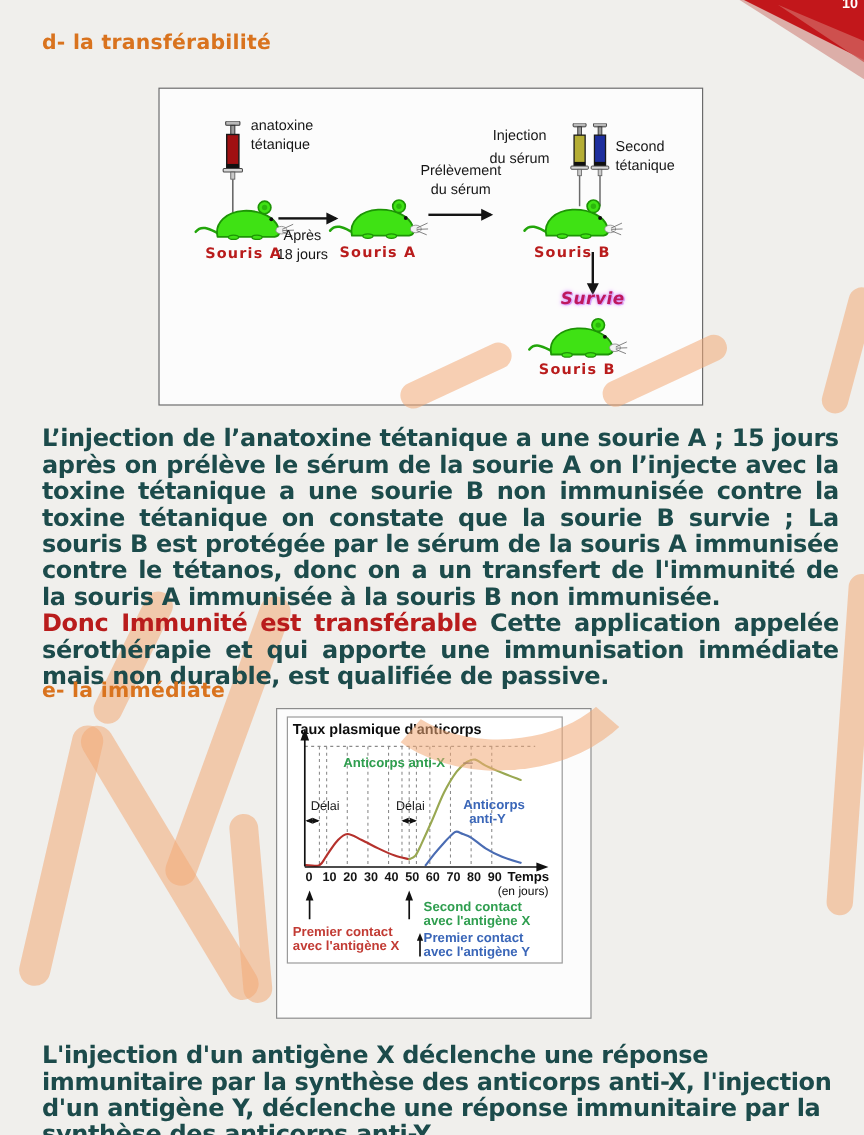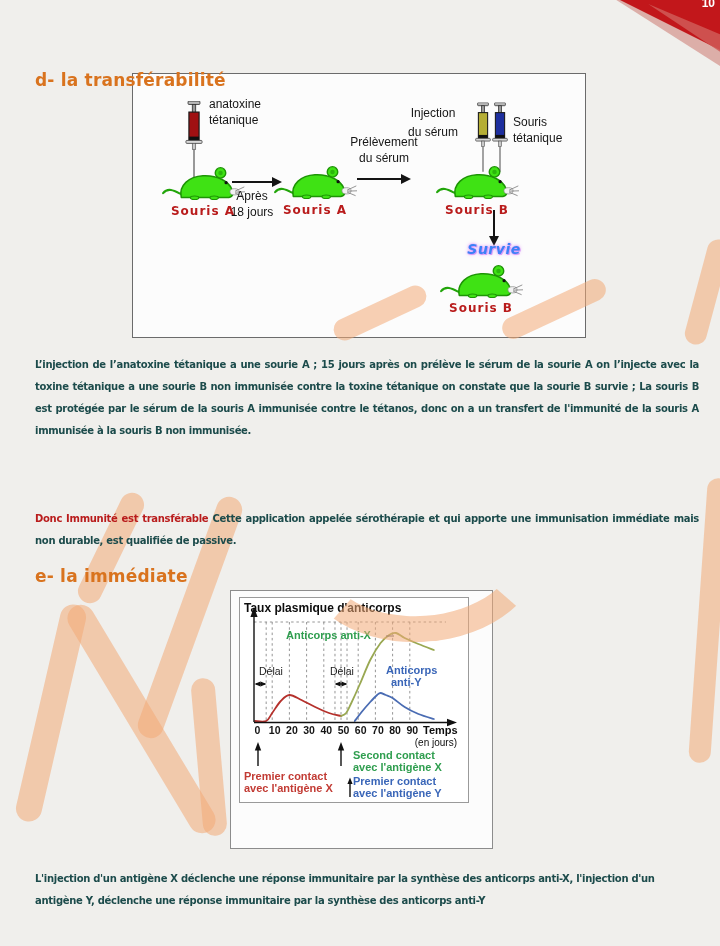--- a/index.html
+++ b/index.html
@@ -26,23 +26,23 @@
                clip-path:polygon(4% 0,100% 0,100% 100%);background:#dcaea8;}
   .corner-red{position:absolute;top:0;right:0;width:100px;height:50px;
               clip-path:polygon(0 0,100% 0,100% 100%);background:#c2171b;}
   .corner-fold{position:absolute;top:4px;right:0;width:78px;height:52px;
                clip-path:polygon(8% 0,100% 92%,100% 58%);background:#d05a57;opacity:.85;}
   .page-number{position:absolute;top:-4px;right:5px;color:#fff;
                font:bold 12px "Liberation Sans",sans-serif;}
   
   .heading{position:absolute;left:35px;z-index:3;color:#d9731e;font-size:17px;
            font-weight:bold;letter-spacing:.2px;margin:0;}
-  .h-d{top:26px;margin-top:44px;} .h-e{top:566px;}
+  .h-d{top:26px;} .h-e{top:566px;}
   .para{position:absolute;left:35px;width:664px;z-index:3;margin:0;
-        font-size:10px;line-height:22px;font-weight:bold;color:#1c4b4b;
+        font-size:20px;line-height:22px;font-weight:bold;color:#1c4b4b;
         letter-spacing:-.3px;text-align:justify;}
   .p1{top:354px;} .p2{top:508px;} .p3{top:868px;text-align:left;}
   .hl{color:#b91c1c;}
   
   .figure-box{position:absolute;background:#fcfcfc;z-index:1;}
   .diagram-box{left:132px;top:73px;width:452px;height:263px;border:1.5px solid #6b6b6b;}
   .chart-box{left:230px;top:590px;width:261px;height:257px;border:1.5px solid #8c8c8c;text-align:right;}
   .chart-panel{position:absolute;left:8px;top:6px;width:228px;height:204px;
                background:#fff;border:1px solid #9a9a9a;}
   #chart-svg{position:absolute;left:0;top:0;width:228px;height:204px;}
@@ -66,21 +66,21 @@
   .harrow{position:absolute;height:2px;background:#141414;}
   .a1{left:99px;top:107px;width:48px;} .a2{left:224px;top:104px;width:52px;}
   .harrow::after{content:"";position:absolute;right:-2px;top:-4.5px;width:0;height:0;
                  border-left:10px solid #141414;border-top:5.5px solid transparent;
                  border-bottom:5.5px solid transparent;}
   .varrow{position:absolute;width:2px;background:#141414;left:360px;top:136px;height:28px;}
   .varrow::after{content:"";position:absolute;bottom:-8px;left:-4.5px;width:0;height:0;
                  border-top:10px solid #141414;border-left:5.5px solid transparent;
                  border-right:5.5px solid transparent;}
   .survie{position:absolute;left:318px;top:167px;width:86px;text-align:center;
-          font-weight:bold;font-style:italic;font-size:14px;color:#3b82f6;letter-spacing:.5px;
+          font-weight:bold;font-style:italic;font-size:14px;color:#be185d;letter-spacing:.5px;
           text-shadow:0 0 4px #e0a7ff,0 0 2px #cc7bf7,1px 1px 0 #d9a0f5;}
   
   .axis{stroke:#111;stroke-width:1.4;}
   .topdash{stroke:#8a8a8a;stroke-width:.9;stroke-dasharray:2.5,2.8;}
   .gridline{stroke:#8a8a8a;stroke-width:.9;stroke-dasharray:2.5,2.8;}
   .tick{font:bold 10.5px "Liberation Sans",sans-serif;fill:#141414;text-anchor:middle;}
   .ct-title{font:bold 12px "Liberation Sans",sans-serif;fill:#0d0d0d;}
   .ct-delay{font:10.5px "Liberation Sans",sans-serif;fill:#1c1c1c;}
   .ct-green{font:bold 11px "Liberation Sans",sans-serif;fill:#2f9e4f;}
   .ct-blue{font:bold 11px "Liberation Sans",sans-serif;fill:#3a66b8;}
@@ -154,21 +154,21 @@
       <div>Injection</div>
       <div>du sérum</div>
     </div>
     <svg class="syringe syr-yellow" viewBox="0 0 26 92" color="#b5ae35">
         <use href="#syringe-shape"></use>
       </svg>
     <svg class="syringe syr-blue" viewBox="0 0 26 92" color="#1e2f9e">
         <use href="#syringe-shape"></use>
       </svg>
     <div class="dlabel lbl-toxine">
-      <div>Souris</div>
+      <div>Second</div>
       <div>tétanique</div>
     </div>
 
     <svg class="mouse m3" viewBox="0 0 120 62" color="#3fe214">
         <use href="#mouse-shape"></use>
       </svg>
     <div class="mouse-label ml3">Souris B</div>
 
     <div class="varrow"></div>
     <div class="survie">Survie</div>

